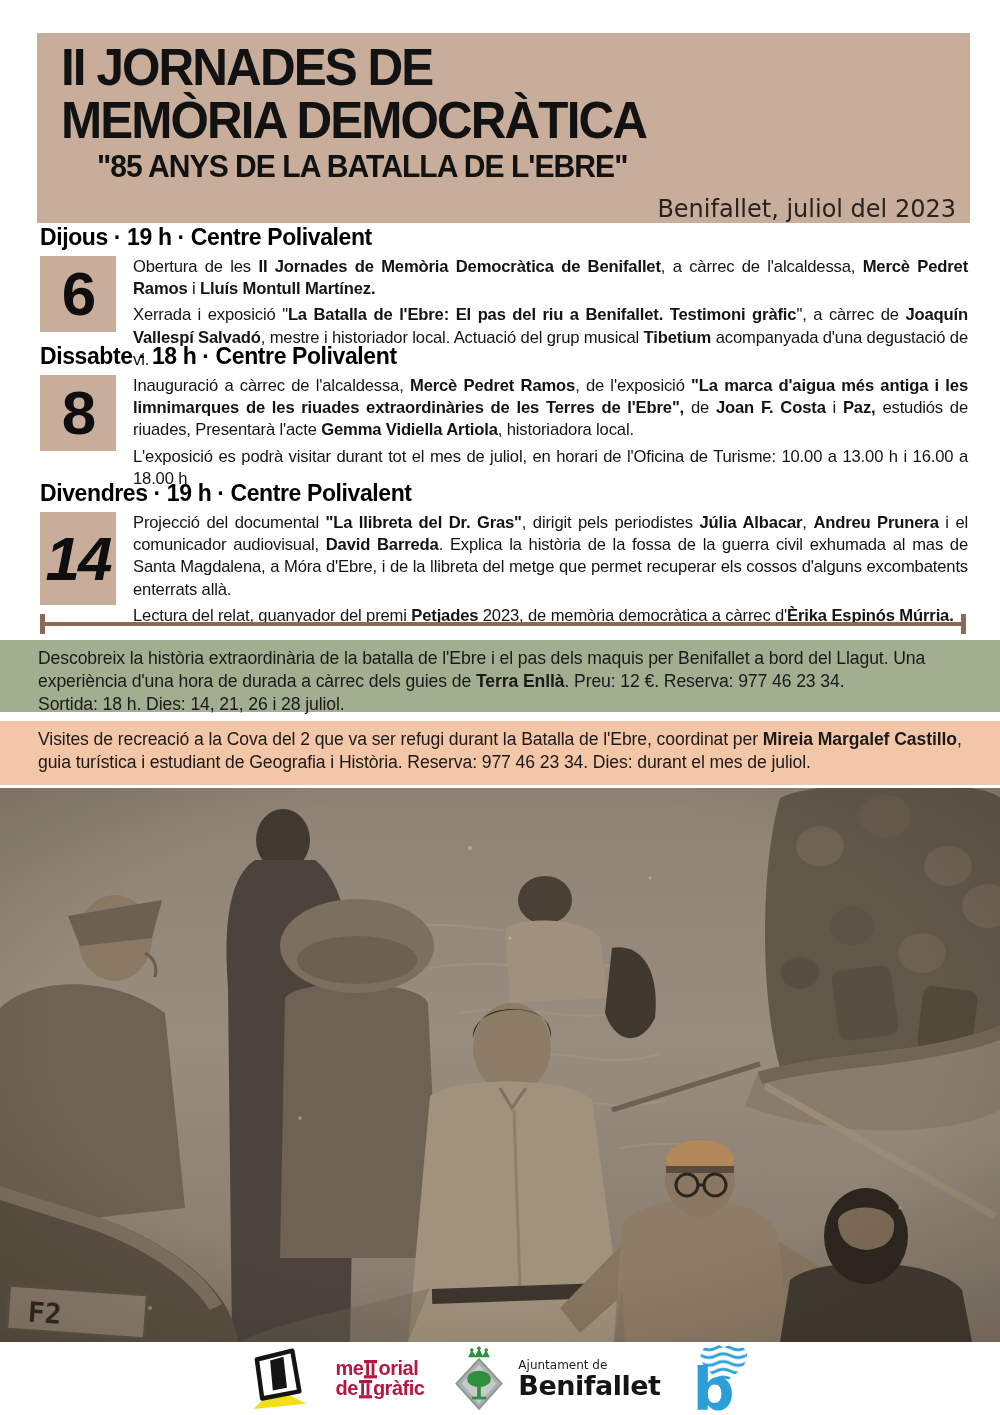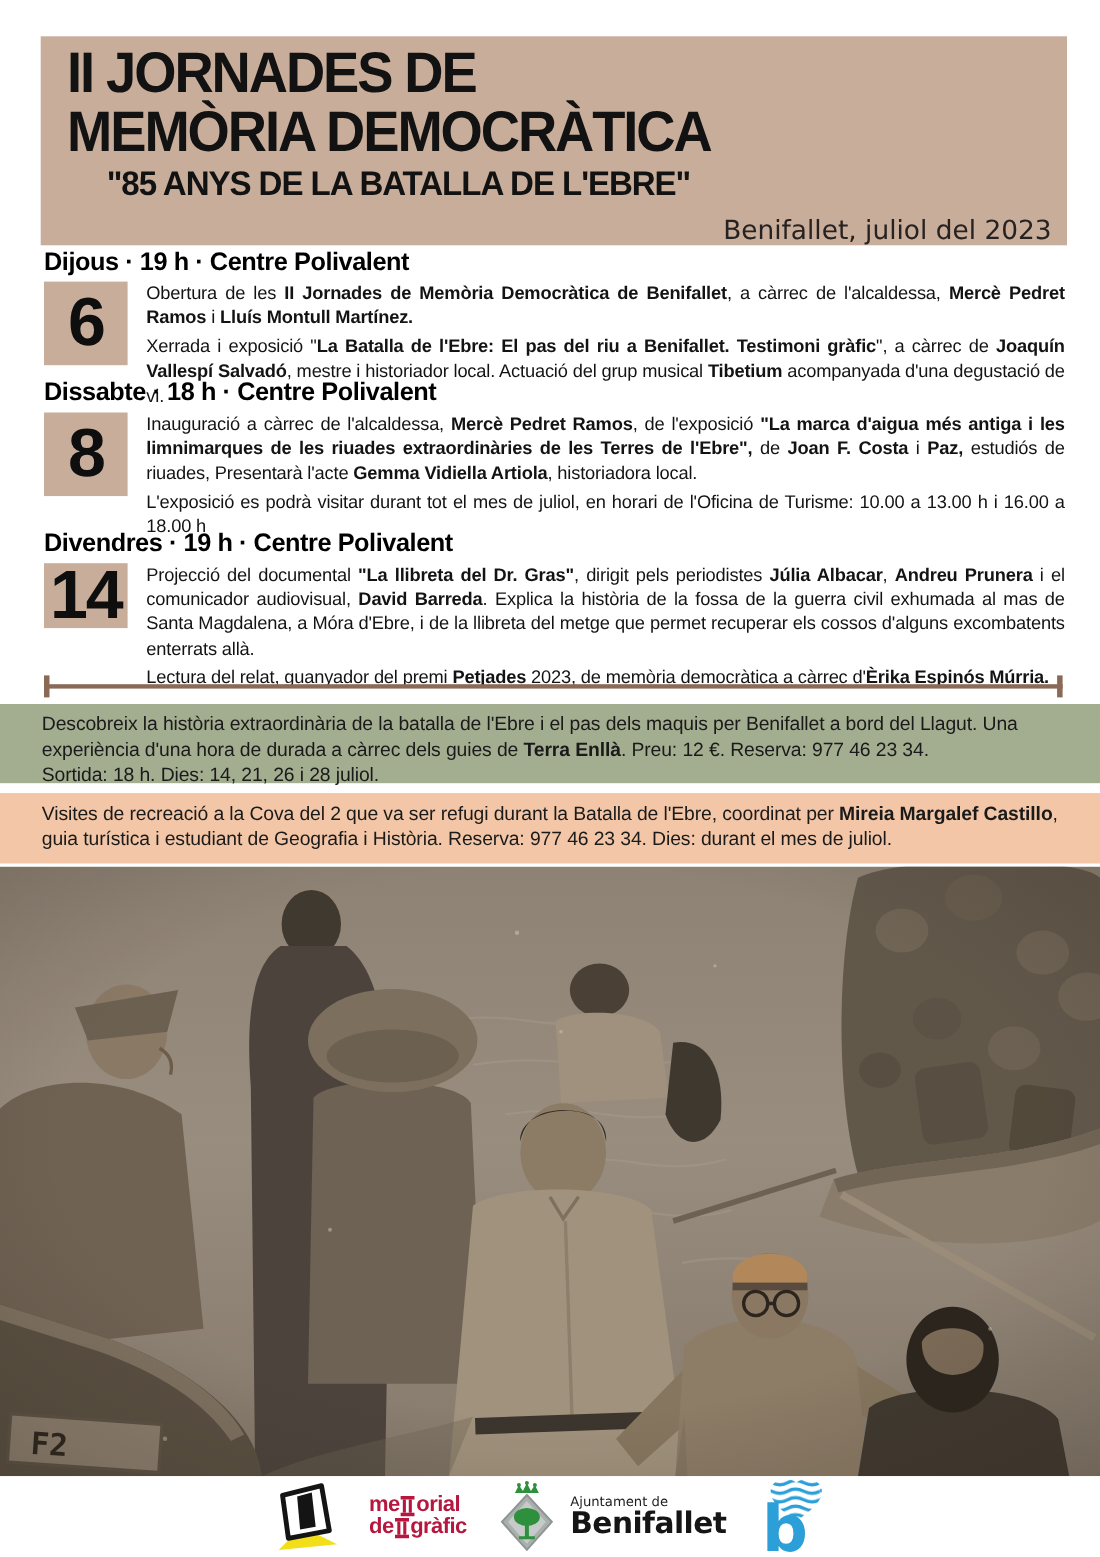--- a/index.html
+++ b/index.html
@@ -16,21 +16,21 @@
   .place-date { position:absolute; right:14px; bottom:0px; font-family:"DejaVu Sans", sans-serif; font-size:24px; font-weight:400; color:#272220; white-space:nowrap; }
 
   
   .section { position:absolute; left:40px; width:928px; }
   .sec-0 { top:224px; }
   .sec-1 { top:343px; }
   .sec-2 { top:480px; }
   .section-header { font-size:23px; font-weight:700; letter-spacing:-.4px; color:#000000; margin-bottom:5px; white-space:nowrap; }
   .section-body { display:flex; align-items:flex-start; gap:17px; }
   .day-box { flex:0 0 76px; width:76px; height:76px; background:#c8ad9b; display:flex; align-items:center; justify-content:center; }
-  .sec-2 .day-box { height:59px; }
+  .sec-2 .day-box { height:93px;font-style:italic; }
   .day-num { font-size:62px; font-weight:700; letter-spacing:-2px; color:#0e0e0e; line-height:1; }
   .section-text { flex:1 1 auto; font-size:16.6px; line-height:1.34; letter-spacing:-.15px; text-align:justify; color:#131313; }
   .section-text p { margin:0 0 4px 0; }
   .section-text b, .boxed-text b { font-weight:700; }
 
   
   .rule { position:absolute; left:40px; top:614px; width:926px; height:20px; }
   .rule .bar { position:absolute; left:0; right:0; top:8px; height:4px; background:#8a6a57; }
   .rule .cap { position:absolute; top:0; width:5px; height:20px; background:#8a6a57; }
   .rule .cap.left { left:0; } .rule .cap.right { right:0; }

